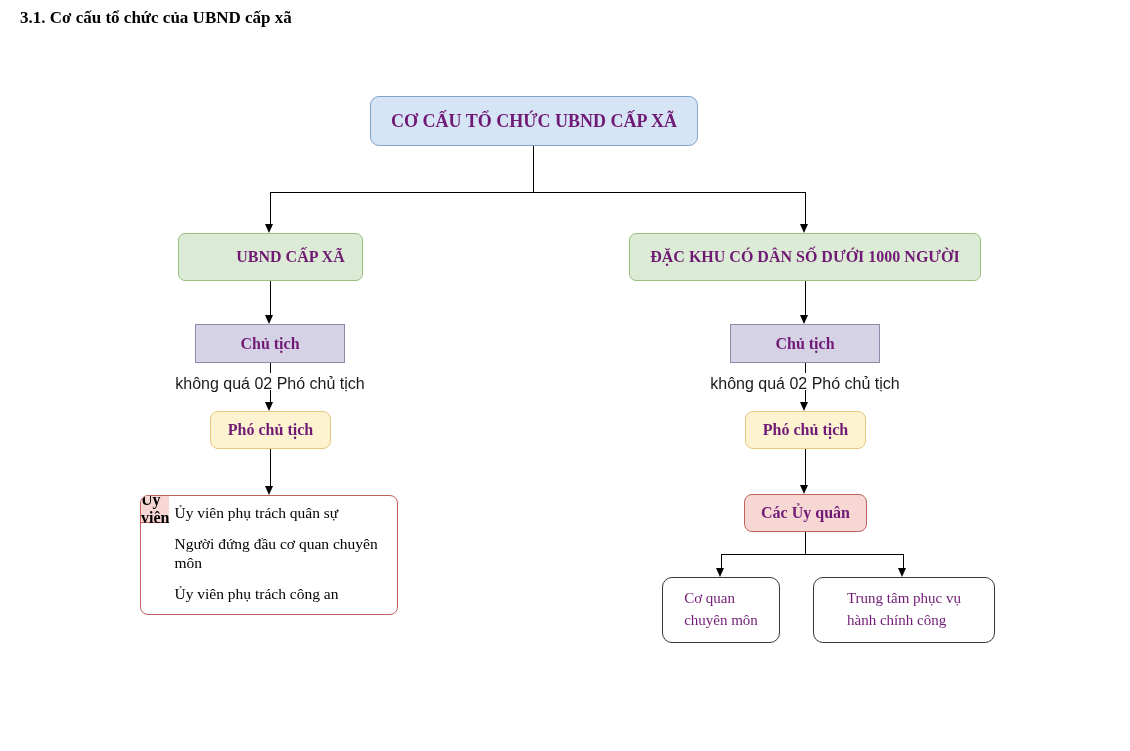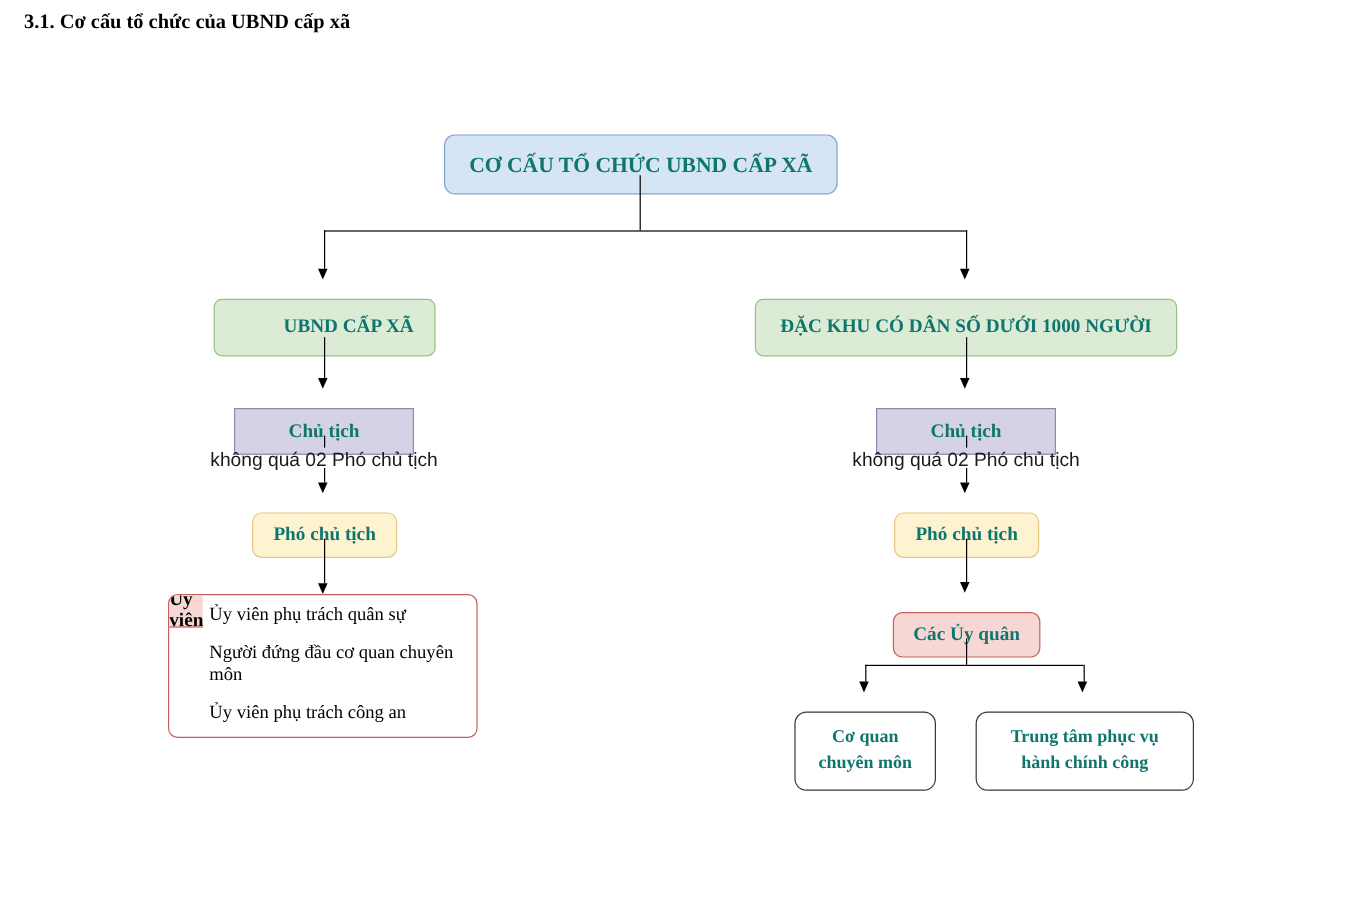--- a/index.html
+++ b/index.html
@@ -11,35 +11,34 @@
     font-family:"Liberation Serif","DejaVu Serif",serif;
   }
   .heading {
     position:absolute; left:20px; top:8px; margin:0;
     font-size:17px; font-weight:bold; color:#000;
     font-family:"Liberation Serif","DejaVu Serif",serif;
   }
   .node {
     position:absolute; box-sizing:border-box;
     display:flex; align-items:center; justify-content:center;
-    text-align:center; font-weight:bold; color:#0f766e;
+    text-align:left; font-weight:bold; color:#701a75;
     border-style:solid; border-width:1px; border-radius:7px;
     font-family:"Liberation Serif","DejaVu Serif",serif;
     line-height:1.25;
-    margin-top:16px;
   }
   .blue   { background:var(--blue_fill);   border-color:var(--blue_border);   border-radius:9px; }
   .green  { background:var(--green_fill);  border-color:var(--green_border);  }
   .purple { background:var(--purple_fill); border-color:var(--purple_border); border-radius:0; }
   .yellow { background:var(--yellow_fill); border-color:var(--yellow_border); border-radius:8px; }
   .red    { background:var(--red_fill);    border-color:var(--red_border);    border-radius:8px; }
   .plain  {
     background:var(--white_fill); border-color:var(--white_border);
     border-width:1.5px; border-radius:10px;
-    font-weight:bold; font-size:15px; white-space:pre-line; line-height:1.45;
+    font-weight:normal; font-size:15px; white-space:pre-line; line-height:1.45;
   }
   .compound {
     position:absolute; box-sizing:border-box;
     background:var(--white_fill);
     border:1px solid var(--red_border); border-radius:8px;
     overflow:hidden;
     display:flex; flex-direction:row;
   }
   .compound-header {
     box-sizing:border-box; height:27px; flex:0 0 27px;

